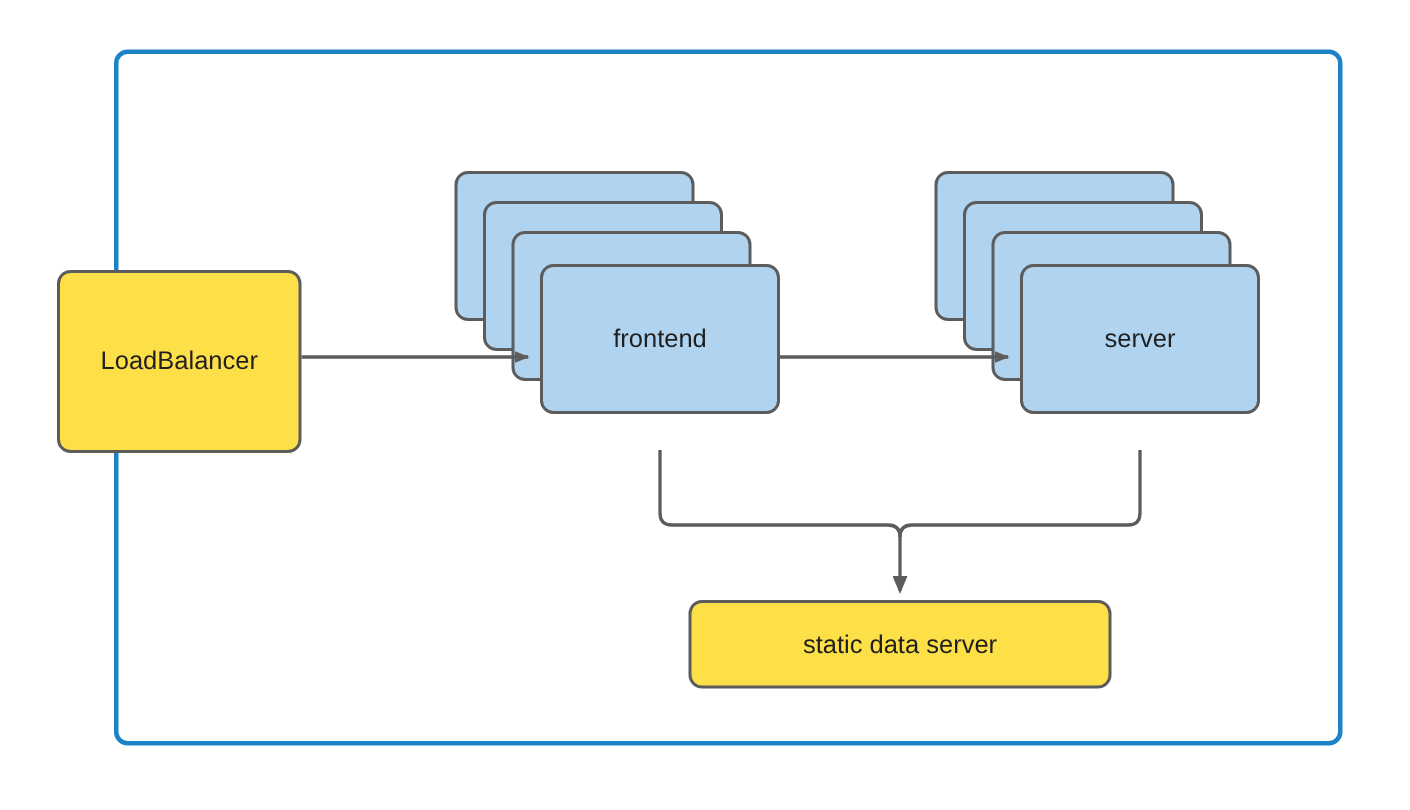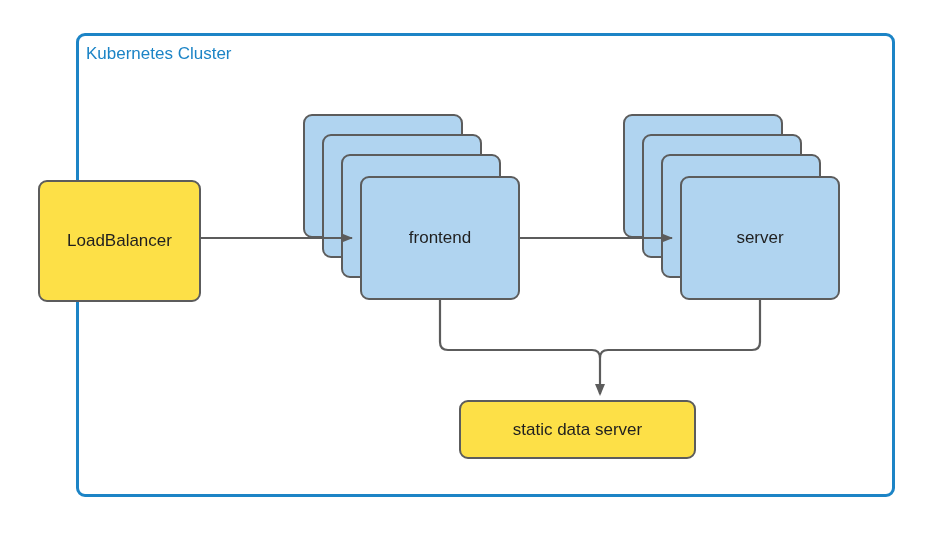--- a/index.html
+++ b/index.html
@@ -76,21 +76,21 @@
     width: 232px;
     height: 186px;
   }
   .stack-frontend { left: 303px; top: 114px; }
   .stack-backend  { left: 623px; top: 114px; }
 
   .stack .card {
     position: absolute;
     box-sizing: border-box;
     width: 160px;
-    height: 124px;
+    height: 100px;
     background: #b0d4f0;
     border: 2.5px solid #5c5c5c;
     border-radius: 9px;
   }
   .stack .card.c1 { left: 0px;  top: 0px;  z-index: 1; }
   .stack .card.c2 { left: 19px; top: 20px; z-index: 2; }
   .stack .card.c3 { left: 38px; top: 40px; z-index: 3; }
   .stack .card.c4 {
     left: 57px; top: 62px; z-index: 5;
     display: flex;
@@ -99,21 +99,21 @@
     color: #1f1f1f;
     font-size: 17px;
     line-height: 20px;
     white-space: nowrap;
   }
 
   
   .node-static {
     left: 459px;
     top: 400px;
-    width: 237px;
+    width: 282px;
     height: 59px;
   }
 
   
   #connectors {
     position: absolute;
     left: 0;
     top: 0;
     width: 940px;
     height: 540px;
@@ -129,21 +129,20 @@
     pointer-events: none;
     z-index: 6;
   }
 </style>
 </head>
 <body>
 
 <div id="canvas">
 
   <div class="cluster-box"></div>
-  <div class="cluster-label">Kubernetes Cluster</div>
 
   <svg id="connectors" viewBox="0 0 940 540" width="940" height="540">
     <defs>
       <marker id="arrowhead" markerWidth="10" markerHeight="8" refX="9" refY="4" orient="auto" markerUnits="userSpaceOnUse">
         <path d="M 0 0 L 10 4 L 0 8 z" fill="#5c5c5c"></path>
       </marker>
     </defs>
 
     <path d="M 201 238 L 352 238" fill="none" stroke="#5c5c5c" stroke-width="2.2" marker-end="url(#arrowhead)"></path>
 

